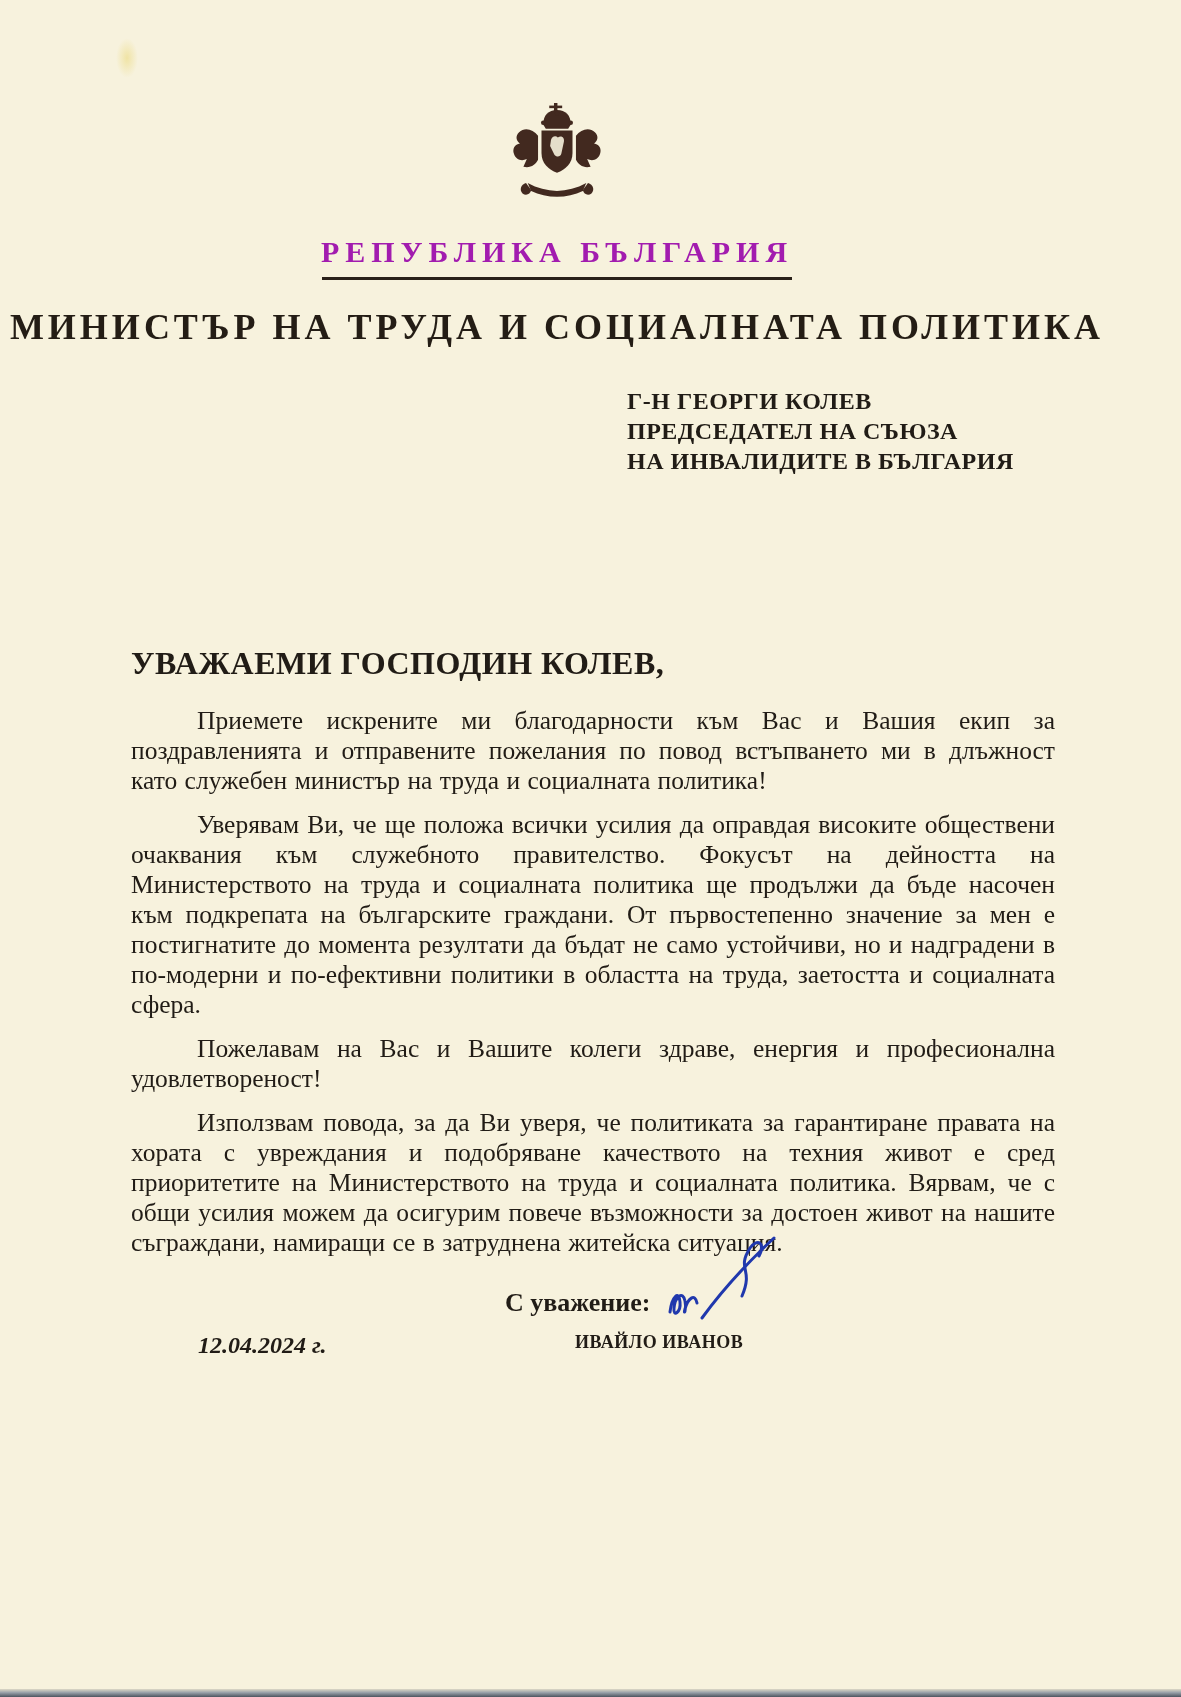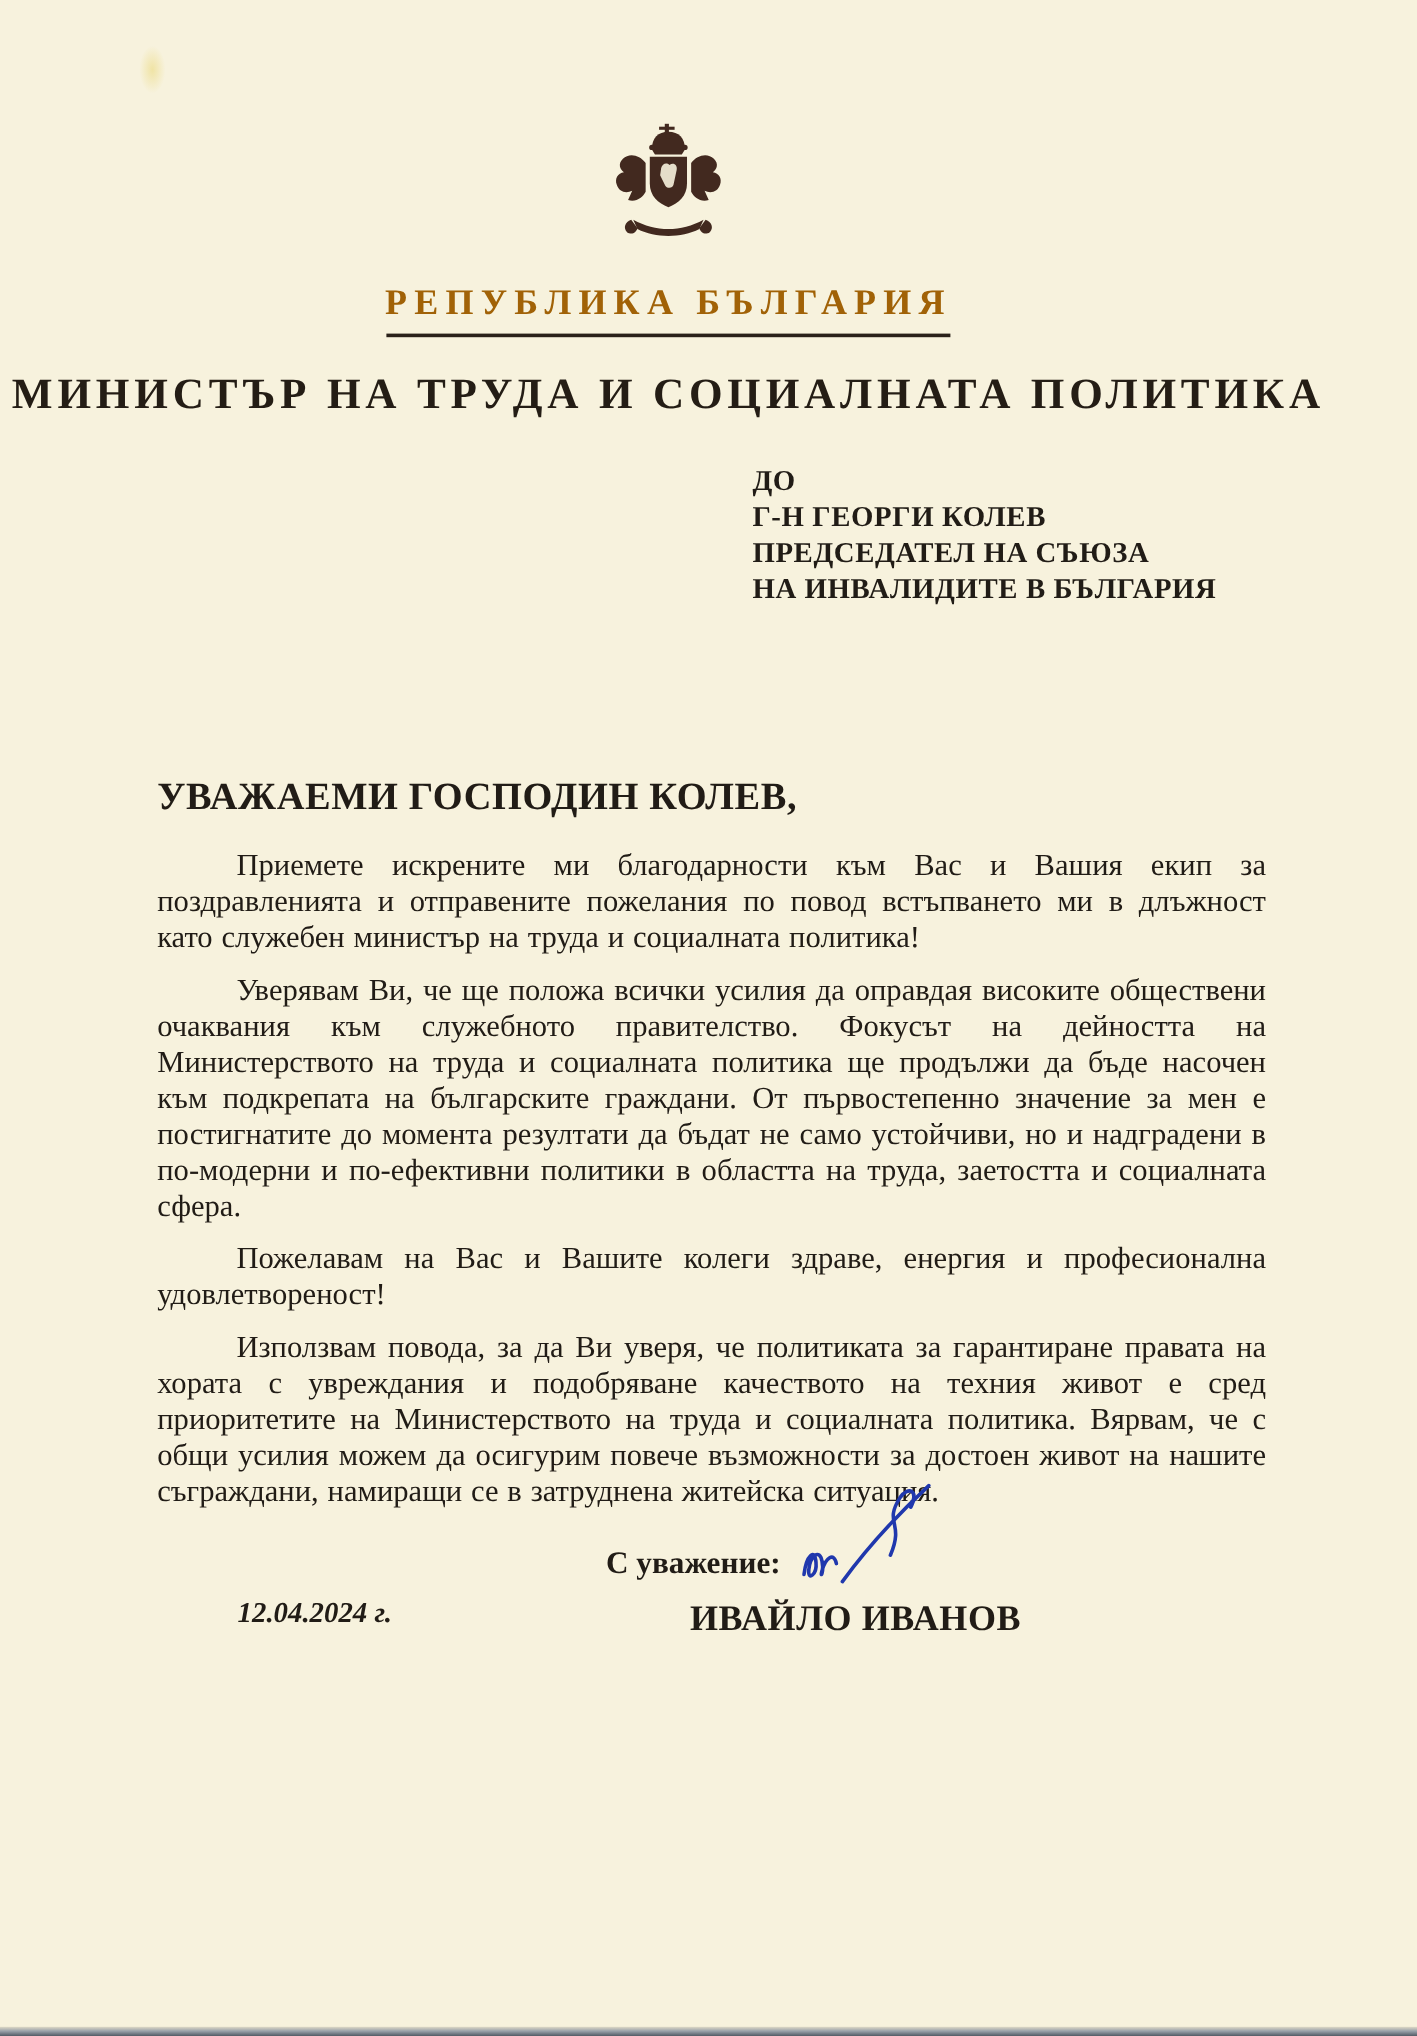--- a/index.html
+++ b/index.html
@@ -20,21 +20,21 @@
     left: 0;
     width: 1114px;
     text-align: center;
   }
   .coat-of-arms { display: inline-block; }
   .republic-title {
     margin: 16px 0 0 0;
     font-size: 30px;
     font-weight: bold;
     letter-spacing: 6px;
-    color: #a16207;
+    color: #a21caf;
   }
   .title-underline {
     width: 470px;
     height: 3px;
     margin: 8px auto 0 auto;
     background: #2a2119;
   }
   .ministry-title {
     margin: 26px 0 0 0;
     font-size: 36px;
@@ -88,21 +88,21 @@
     left: 198px;
     top: 1332px;
     font-size: 24px;
     font-weight: bold;
     font-style: italic;
   }
   .signer-name {
     position: absolute;
     left: 575px;
     top: 1332px;
-    font-size: 30px;
+    font-size: 18px;
     font-weight: bold;
     letter-spacing: 0.5px;
   }
   
   .scan-edge {
     position: absolute;
     left: 0; right: 0; bottom: 0;
     height: 8px;
     background: linear-gradient(to bottom, #ded9c6 0%, #99a0a9 45%, #4d5560 100%);
   }
@@ -142,21 +142,20 @@
           <path d="M106 93 c6 2 8 8 4 12 c-4 3-9 1-10-4 z"></path>
         </g>
       </svg>
     </span>
     <div class="republic-title">РЕПУБЛИКА БЪЛГАРИЯ</div>
     <div class="title-underline"></div>
     <div class="ministry-title">МИНИСТЪР НА ТРУДА И СОЦИАЛНАТА ПОЛИТИКА</div>
   </div>
 
   <div class="recipient">
-    <div>ДО</div>
     <div>Г-Н ГЕОРГИ КОЛЕВ</div>
     <div>ПРЕДСЕДАТЕЛ НА СЪЮЗА</div>
     <div>НА ИНВАЛИДИТЕ В БЪЛГАРИЯ</div>
   </div>
 
   <div class="content">
     <p class="salutation">УВАЖАЕМИ ГОСПОДИН КОЛЕВ,</p>
     <p class="body-par">Приемете искрените ми благодарности към Вас и Вашия екип за поздравленията и отправените пожелания по повод встъпването ми в длъжност като служебен министър на труда и социалната политика!</p>
     <p class="body-par">Уверявам Ви, че ще положа всички усилия да оправдая високите обществени очаквания към служебното правителство. Фокусът на дейността на Министерството на труда и социалната политика ще продължи да бъде насочен към подкрепата на българските граждани. От първостепенно значение за мен е постигнатите до момента резултати да бъдат не само устойчиви, но и надградени в по-модерни и по-ефективни политики в областта на труда, заетостта и социалната сфера.</p>
     <p class="body-par">Пожелавам на Вас и Вашите колеги здраве, енергия и професионална удовлетвореност!</p>

